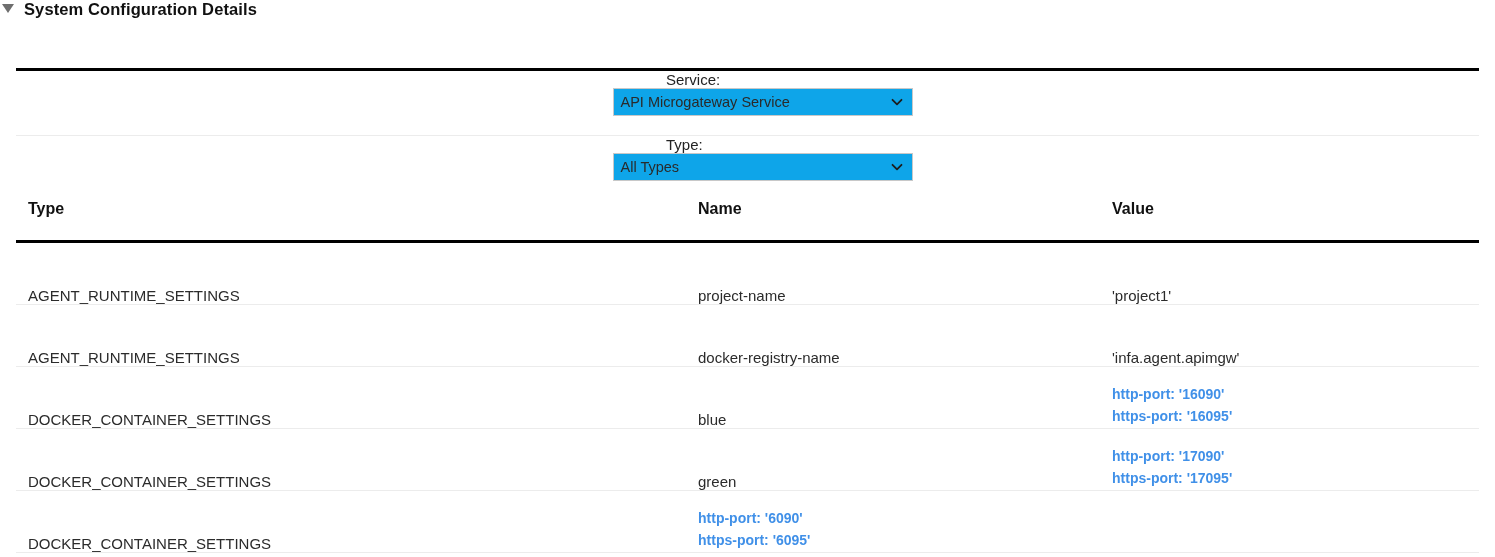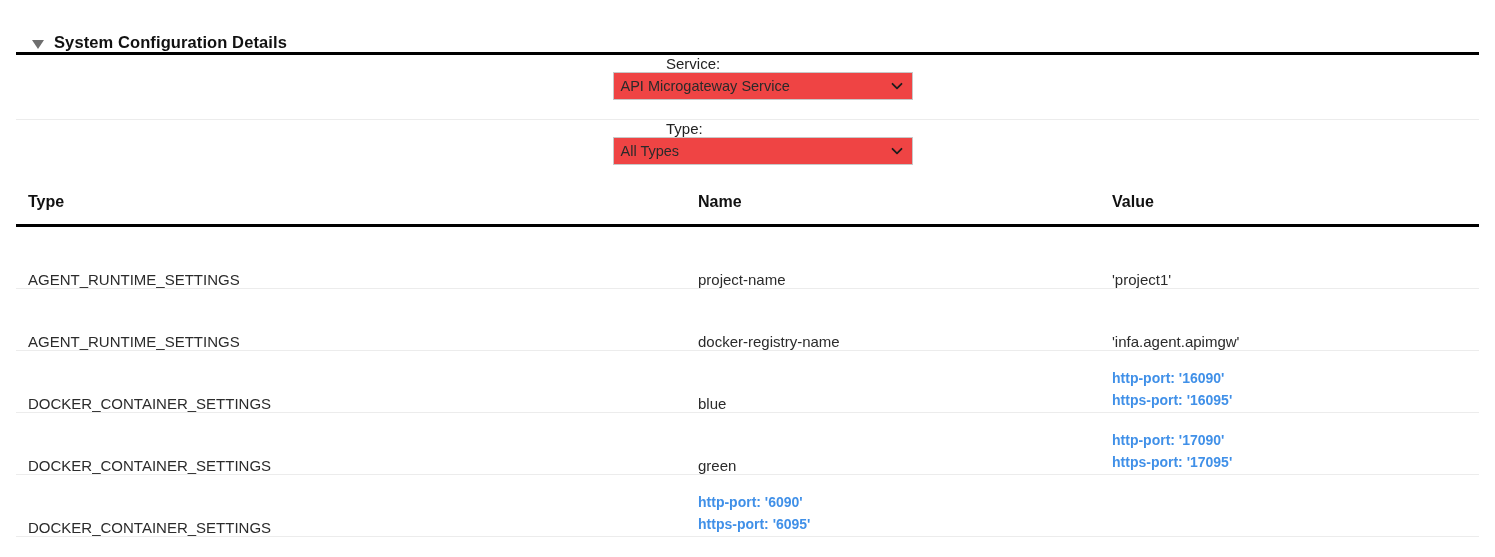--- a/index.html
+++ b/index.html
@@ -11,24 +11,23 @@
     width: 1495px;
     height: 557px;
     overflow: hidden;
     font-family: "Liberation Sans", sans-serif;
     color: #1a1a1a;
     -webkit-font-smoothing: antialiased;
   }
 
   
   .section-header {
-    height: 52px;
-    display: flex;
-    align-items: flex-end;
-    padding-left: 30px;
+    height: 68px;
+    display: flex;
+    align-items: flex-start;
     box-sizing: border-box;
   }
   .collapse-toggle {
     width: 16px;
     height: 16px;
     display: inline-flex;
     align-items: center;
     justify-content: center;
     margin-right: 8px;
     cursor: pointer;
@@ -69,21 +68,21 @@
   .select-wrap {
     position: relative;
     width: 300px;
     height: 28px;
   }
   .select-box {
     width: 100%;
     height: 100%;
     box-sizing: border-box;
     border: 1px solid #c8c8c8;
-    background: #ef4444;
+    background: #0ea5e9;
     font-family: "Liberation Sans", sans-serif;
     font-size: 14.5px;
     color: #2a2a2a;
     padding: 0 20px 0 7px;
     line-height: 26px;
     cursor: pointer;
     display: flex;
     align-items: center;
     user-select: none;
   }
@@ -107,21 +106,21 @@
   .table {
     margin: 0 16px;
   }
   .t-row {
     display: flex;
     align-items: flex-end;
     box-sizing: border-box;
   }
   .t-head {
     height: 40px;
-    align-items: center;
+    align-items: flex-start;
     padding-bottom: 5px;
   }
   .t-head .cell {
     font-size: 16px;
     font-weight: bold;
     color: #111111;
   }
   .head-rule {
     height: 3px;
     background: #000000;

